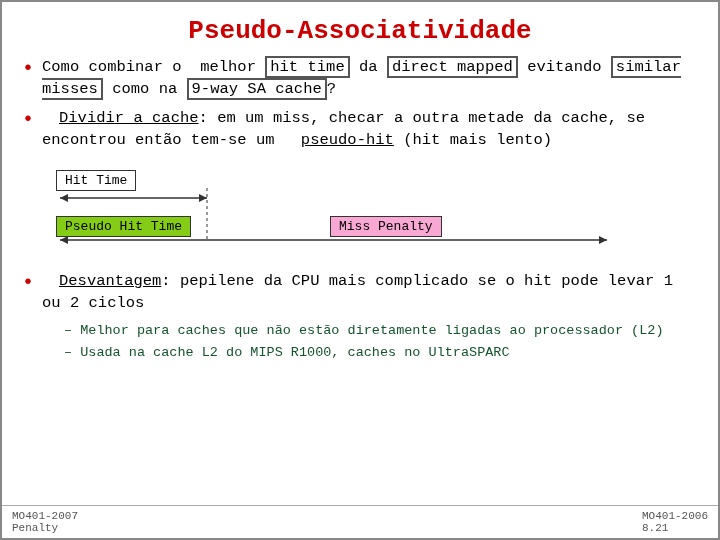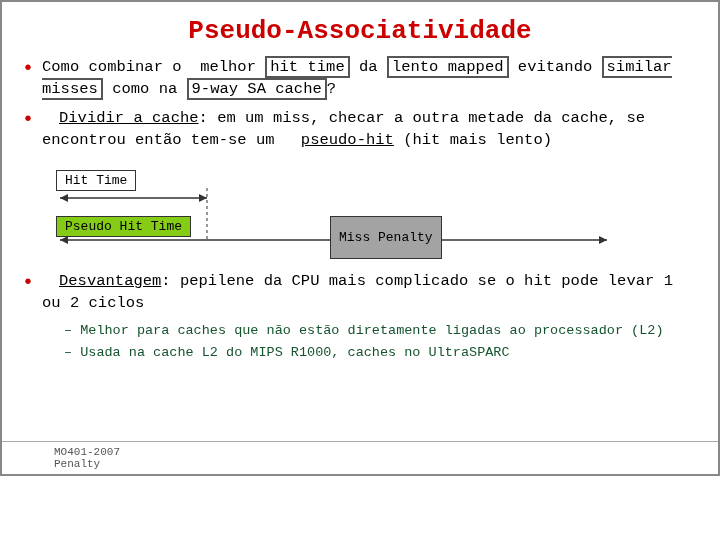--- a/index.html
+++ b/index.html
@@ -8,21 +8,21 @@
       background: #fff;
       font-family: 'Courier New', Courier, monospace;
       width: 720px;
       height: 540px;
       overflow: hidden;
       position: relative;
     }
 
     .slide {
       width: 720px;
-      height: 476px;
+      height: 540px;
       background: #fff;
       border: 2px solid #888;
       display: flex;
       flex-direction: column;
       position: relative;
     }
 
     .slide-title {
       text-align: center;
       font-size: 26px;
@@ -106,23 +106,23 @@
       font-size: 13px;
       background: #84cc16;
       z-index: 2;
     }
 
     .miss-penalty-label {
       position: absolute;
       top: 50px;
       left: 280px;
       border: 1.5px solid #333;
-      padding: 13px 8px;
+      padding: 2px 8px;
       font-size: 13px;
-      background: #a3a3a3;
+      background: #f9a8d4;
       z-index: 2;
     }
 
     
     .diagram-svg {
       position: absolute;
       top: 0;
       left: 0;
       width: 580px;
       height: 85px;
@@ -151,35 +151,34 @@
       align-items: center;
       padding: 4px 10px;
       border-top: 1px solid #aaa;
       margin-top: auto;
     }
 
     .footer-left, .footer-right {
       font-size: 11px;
       color: #555;
       font-family: 'Courier New', Courier, monospace;
-      margin-left: 42px;
     }
   </style>
 </head>
 <body>
 
 <div class="slide">
   <div class="slide-title">Pseudo-Associatividade</div>
 
   <div class="slide-body">
 
     <div class="bullet-item">
       <span class="bullet-dot">•</span>
       <span class="bullet-text">
-        Como combinar o&nbsp; melhor <span class="highlight-box">hit time</span> da <span class="highlight-box">lento mapped</span> evitando <span class="highlight-box">similar misses</span> como na <span class="highlight-box">9-way SA cache</span>?
+        Como combinar o&nbsp; melhor <span class="highlight-box">hit time</span> da <span class="highlight-box">direct mapped</span> evitando <span class="highlight-box">similar misses</span> como na <span class="highlight-box">9-way SA cache</span>?
       </span>
     </div>
 
     <div class="bullet-item">
       <span class="bullet-dot">•</span>
       <span class="bullet-text">
         <span class="underline-text">Dividir a cache</span>: em um miss, checar a outra metade da cache, se encontrou então tem-se um <span class="underline-text">pseudo-hit</span> (hit mais lento)
       </span>
     </div>
 
@@ -220,14 +219,18 @@
       <div class="sub-bullet">Usada na cache L2 do MIPS R1000, caches no UltraSPARC</div>
     </div>
 
   </div>
 
   <div class="footer">
     <div class="footer-left">
       <div>MO401-2007</div>
       <div>Penalty</div>
     </div>
+    <div class="footer-right">
+      <div>MO401-2006</div>
+      <div>8.21</div>
+    </div>
   </div>
 </div>
 
 </body></html>

